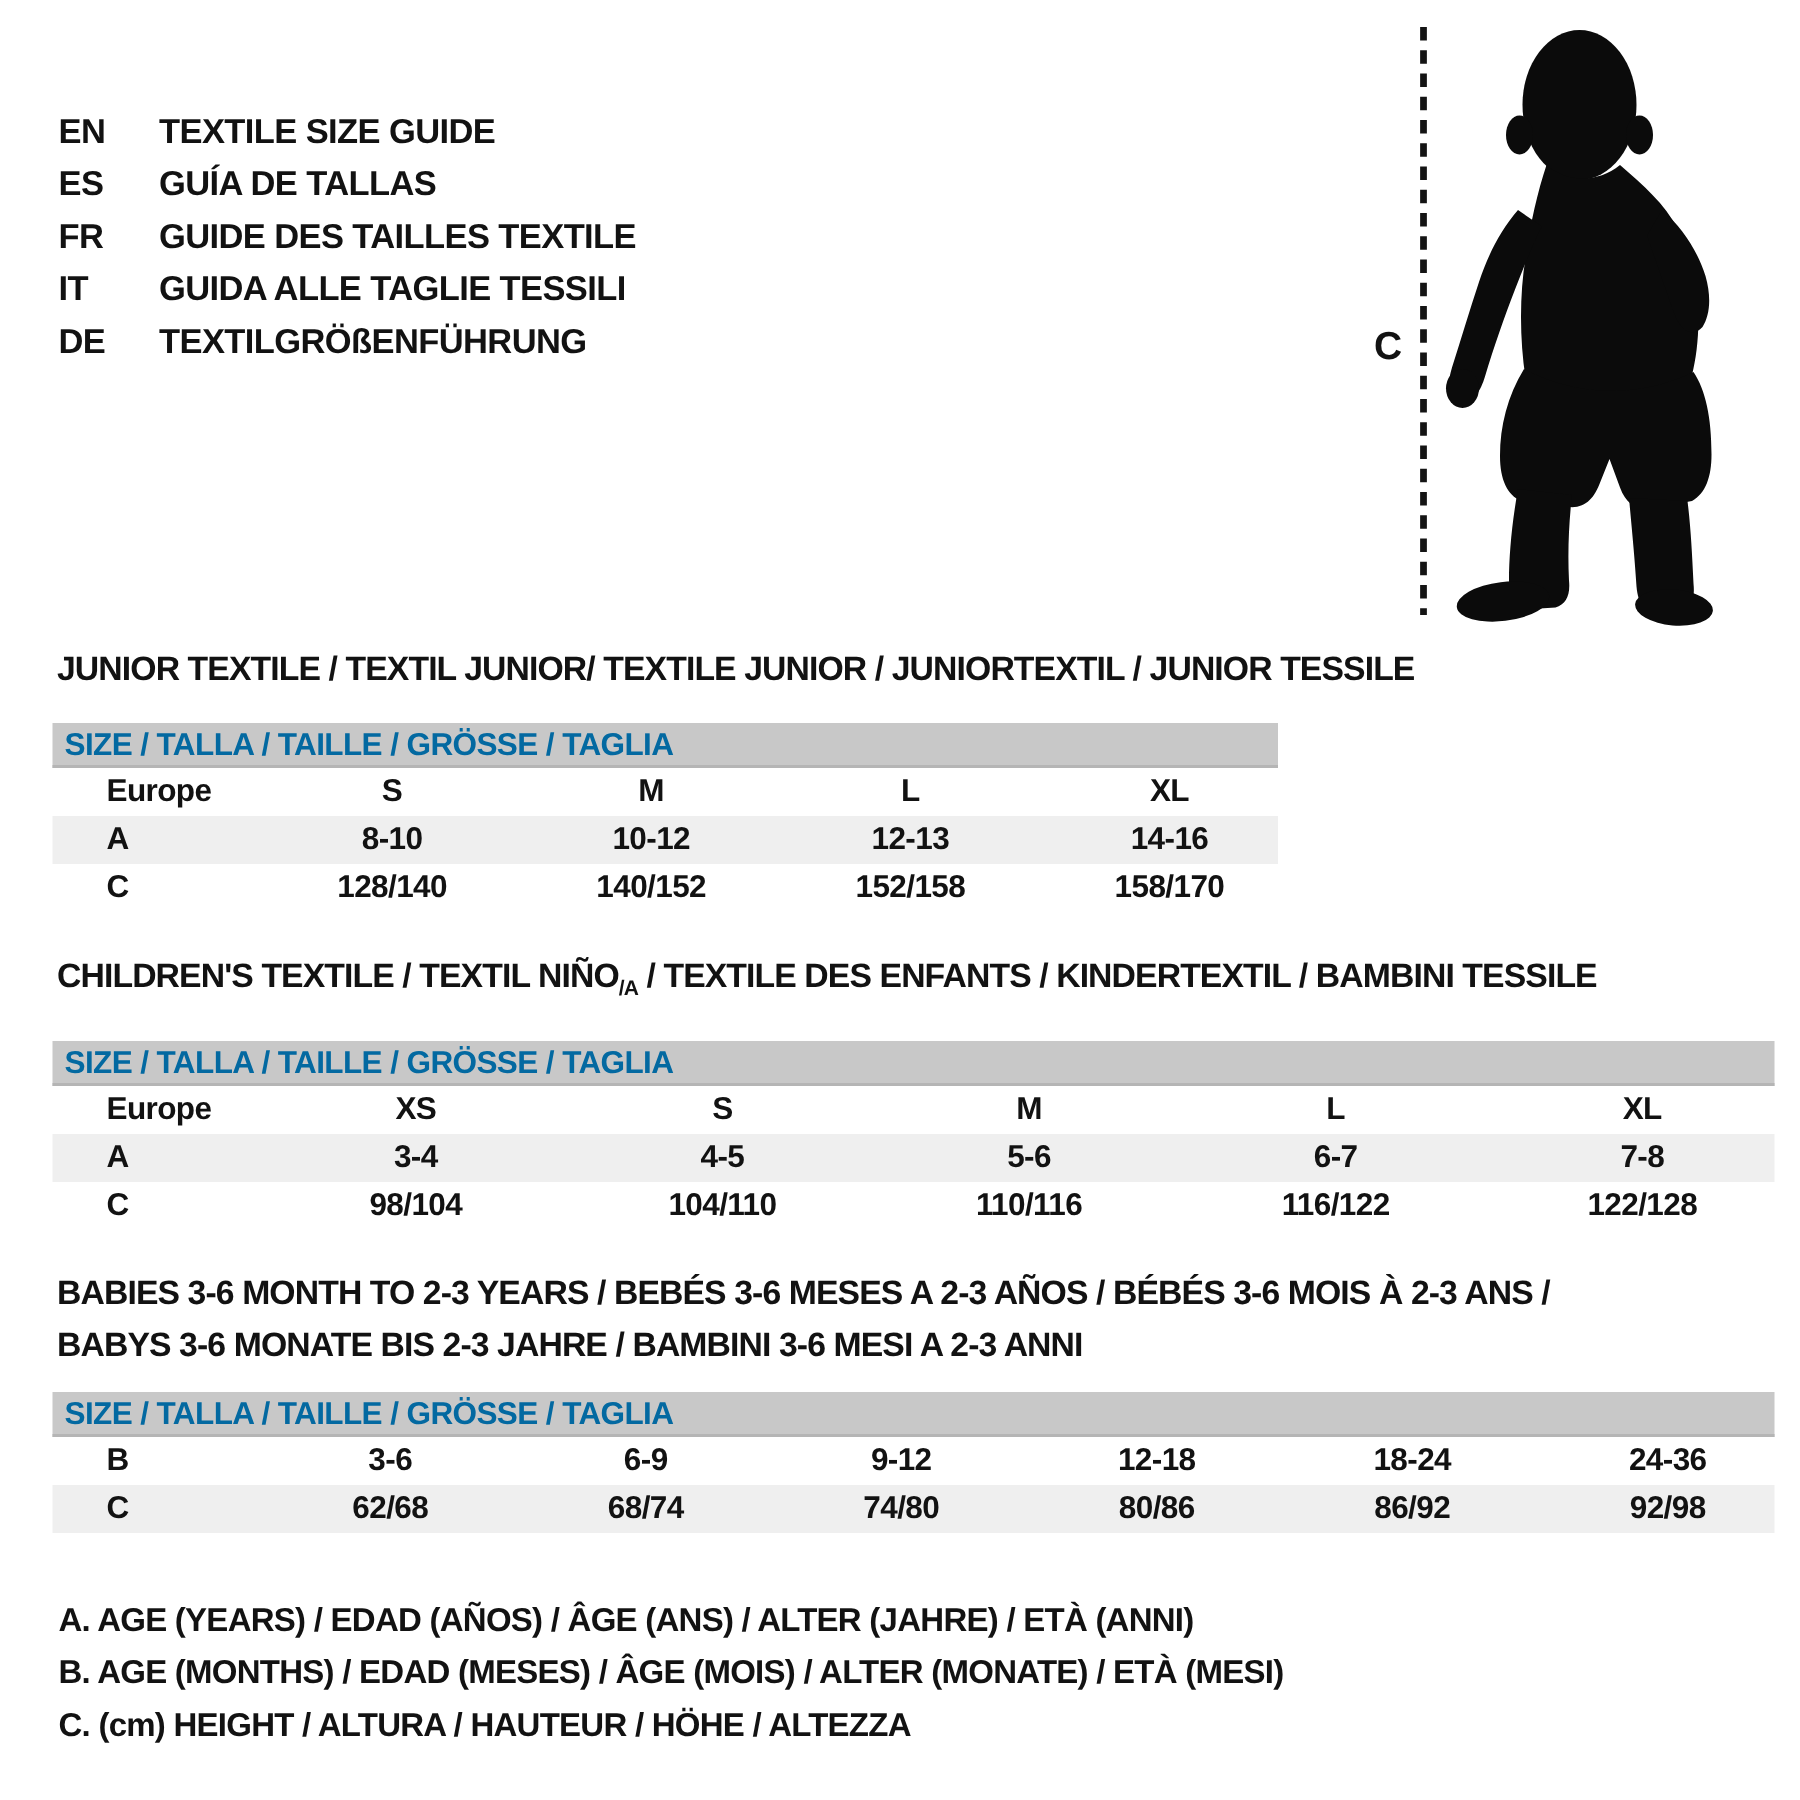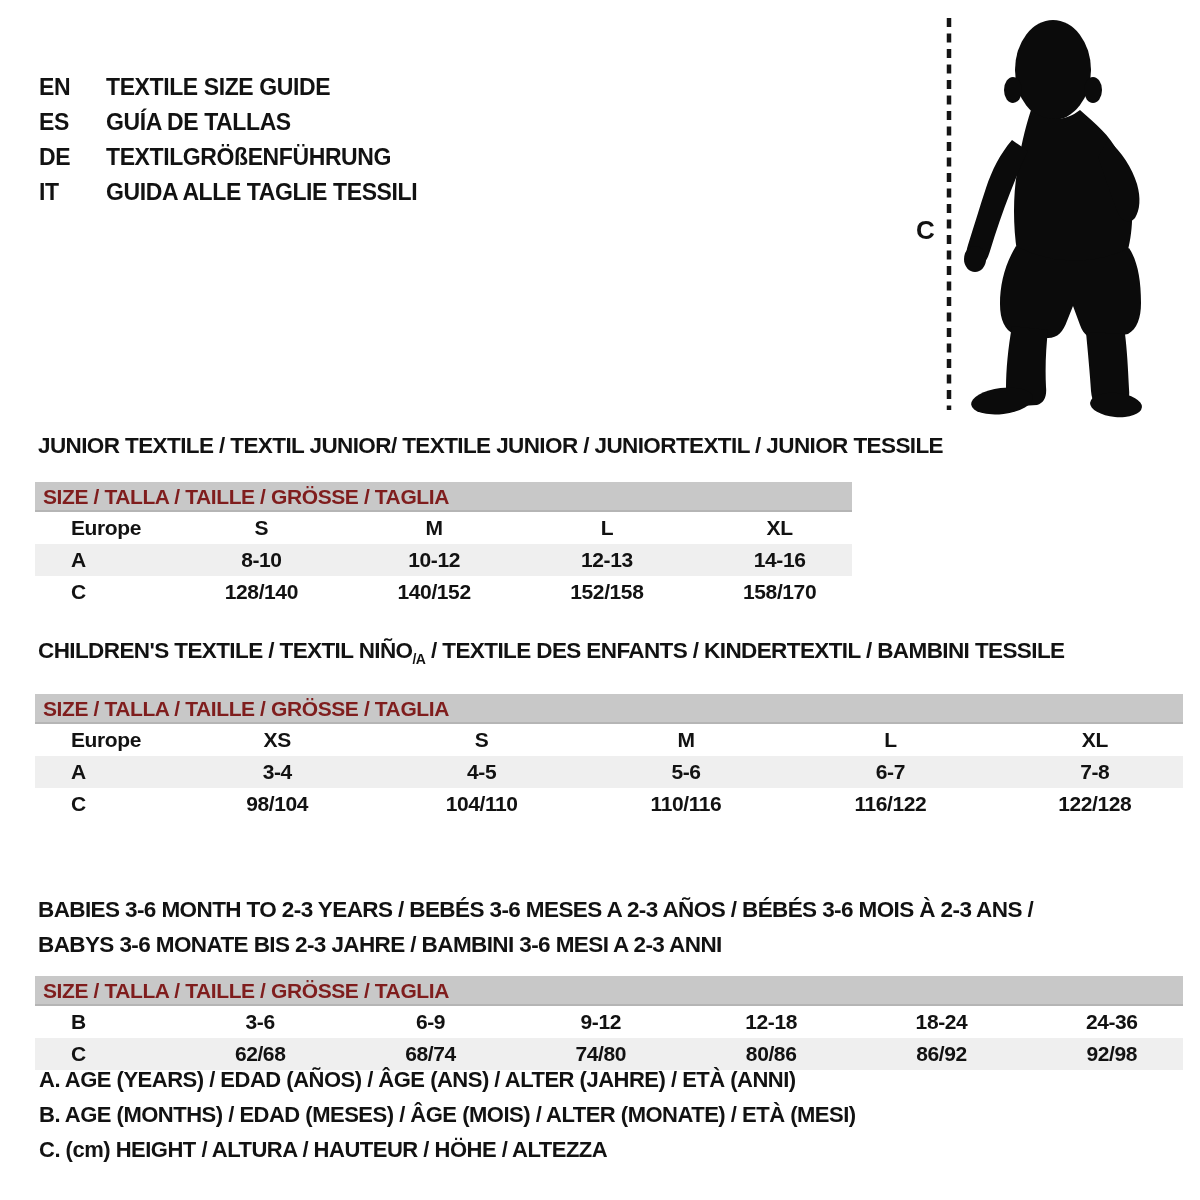--- a/index.html
+++ b/index.html
@@ -19,25 +19,25 @@
   .c-label { position:absolute; left:916px; top:215px; font-size:26px; }
 
   
   .section { position:absolute; left:35px; }
   .sec-junior   { top:432px; width:817px; }
   .sec-children { top:637px; width:1148px; }
   .sec-babies   { top:845px; width:1148px; }
 
   .section-title { font-size:22.5px; line-height:27px; letter-spacing:-0.6px; margin:0 0 23px 3px; white-space:nowrap; }
   .sec-children .section-title { margin-bottom:21px; }
-  .sec-babies .section-title { line-height:34.5px; margin-bottom:14px;margin-top:48px; }
+  .sec-babies .section-title { line-height:34.5px; margin-bottom:14px; }
   .title-sub { font-size:14px; }
 
   .size-bar {
-    height:30px; line-height:30px; background:#c8c8c8; color:#7f1d1d;
+    height:30px; line-height:30px; background:#c8c8c8; color:#0369a1;
     border-bottom:2px solid #b5b5b5; box-sizing:border-box;
     font-size:21px; padding-left:8px; letter-spacing:-0.4px;
   }
   .trow { display:flex; height:32px; line-height:32px; font-size:21px; letter-spacing:-0.4px; }
   .trow.shaded { background:#efefef; }
   .cell { flex:1; text-align:center;margin-left:28px; }
   .cell.label { flex:0 0 90px; text-align:left; padding-left:8px; }
 
   
   .footnotes { position:absolute; left:39px; top:1062px; font-size:22px; line-height:35px; letter-spacing:-0.5px; }
@@ -50,26 +50,30 @@
   <div class="lang-block">
     <div class="lang-row">
       <span class="lang-code">EN</span>
       <span class="lang-label">TEXTILE SIZE GUIDE</span>
     </div>
     <div class="lang-row">
       <span class="lang-code">ES</span>
       <span class="lang-label">GUÍA DE TALLAS</span>
     </div>
     <div class="lang-row">
-      <span class="lang-code">DE</span>
-      <span class="lang-label">TEXTILGRÖßENFÜHRUNG</span>
+      <span class="lang-code">FR</span>
+      <span class="lang-label">GUIDE DES TAILLES TEXTILE</span>
     </div>
     <div class="lang-row">
       <span class="lang-code">IT</span>
       <span class="lang-label">GUIDA ALLE TAGLIE TESSILI</span>
+    </div>
+    <div class="lang-row">
+      <span class="lang-code">DE</span>
+      <span class="lang-label">TEXTILGRÖßENFÜHRUNG</span>
     </div>
   </div>
 
   <span class="c-label">C</span>
 
   <svg class="figure-svg" viewBox="0 0 245 408" aria-hidden="true">
     <line x1="49" y1="8" x2="49" y2="400" stroke="#141414" stroke-width="4.5" stroke-dasharray="9 6.5"></line>
     <g fill="#0b0b0b">
       <ellipse cx="153" cy="60" rx="38" ry="50"></ellipse>
       <ellipse cx="113" cy="80" rx="9" ry="13"></ellipse>

